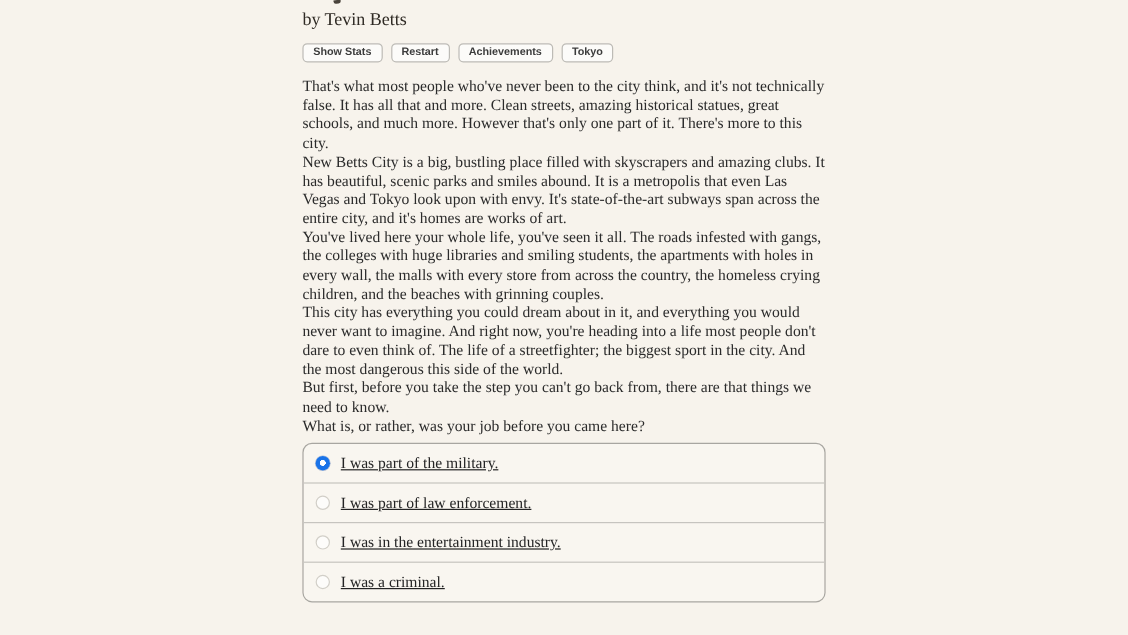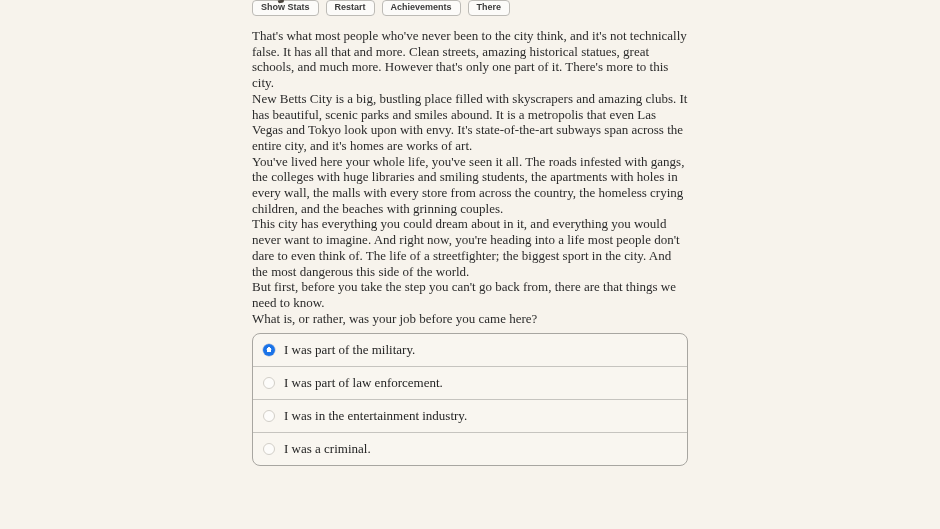--- a/index.html
+++ b/index.html
@@ -25,21 +25,21 @@
   }
 
   .content { margin-left: 252px; width: 436px; }
 
   .byline {
     padding-top: 9px;
     font-size: 15px;
     color: #2f2a24;
   }
 
-  .toolbar { display: flex; gap: 7px; }
+  .toolbar { margin-top: 10px; display: flex; gap: 7px; }
   .tbtn {
     font-family: "Liberation Sans", sans-serif;
     font-size: 9px;
     font-weight: bold;
     color: #3c3c3c;
     background: #fcfbf9;
     border: 1px solid #bdbbb6;
     border-radius: 4px;
     padding: 2px 8px 3px 8px;
     line-height: 1;
@@ -58,20 +58,21 @@
   }
   .choice {
     display: flex;
     align-items: center;
     gap: 9px;
     padding: 8px 10px;
     font-size: 13px;
     border-top: 1px solid #c6c4bf;
     cursor: pointer;
     color: #242424;
+    text-decoration: underline;
   }
   .choice:first-child { border-top: none; }
   .radio {
     width: 12px; height: 12px;
     border-radius: 50%;
     background: #fdfcfa;
     border: 1px solid #d2cfc8;
     box-sizing: border-box;
     flex: 0 0 auto;
   }
@@ -85,26 +86,27 @@
 </style>
 </head>
 <body>
 
 <div class="page">
 
   <div class="title-remnant"></div>
 
   <div class="content">
 
+    <div class="byline">by Tevin Betts</div>
 
     <div class="toolbar">
       <button class="tbtn">Show Stats</button>
       <button class="tbtn">Restart</button>
       <button class="tbtn">Achievements</button>
-      <button class="tbtn">There</button>
+      <button class="tbtn">Tokyo</button>
     </div>
 
     <div class="story">
       <p>That's what most people who've never been to the city think, and it's not technically false. It has all that and more. Clean streets, amazing historical statues, great schools, and much more. However that's only one part of it. There's more to this city.</p>
       <p>New Betts City is a big, bustling place filled with skyscrapers and amazing clubs. It has beautiful, scenic parks and smiles abound. It is a metropolis that even Las Vegas and Tokyo look upon with envy. It's state-of-the-art subways span across the entire city, and it's homes are works of art.</p>
       <p>You've lived here your whole life, you've seen it all. The roads infested with gangs, the colleges with huge libraries and smiling students, the apartments with holes in every wall, the malls with every store from across the country, the homeless crying children, and the beaches with grinning couples.</p>
       <p>This city has everything you could dream about in it, and everything you would never want to imagine. And right now, you're heading into a life most people don't dare to even think of. The life of a streetfighter; the biggest sport in the city. And the most dangerous this side of the world.</p>
       <p>But first, before you take the step you can't go back from, there are that things we need to know.</p>
       <p>What is, or rather, was your job before you came here?</p>
     </div>

